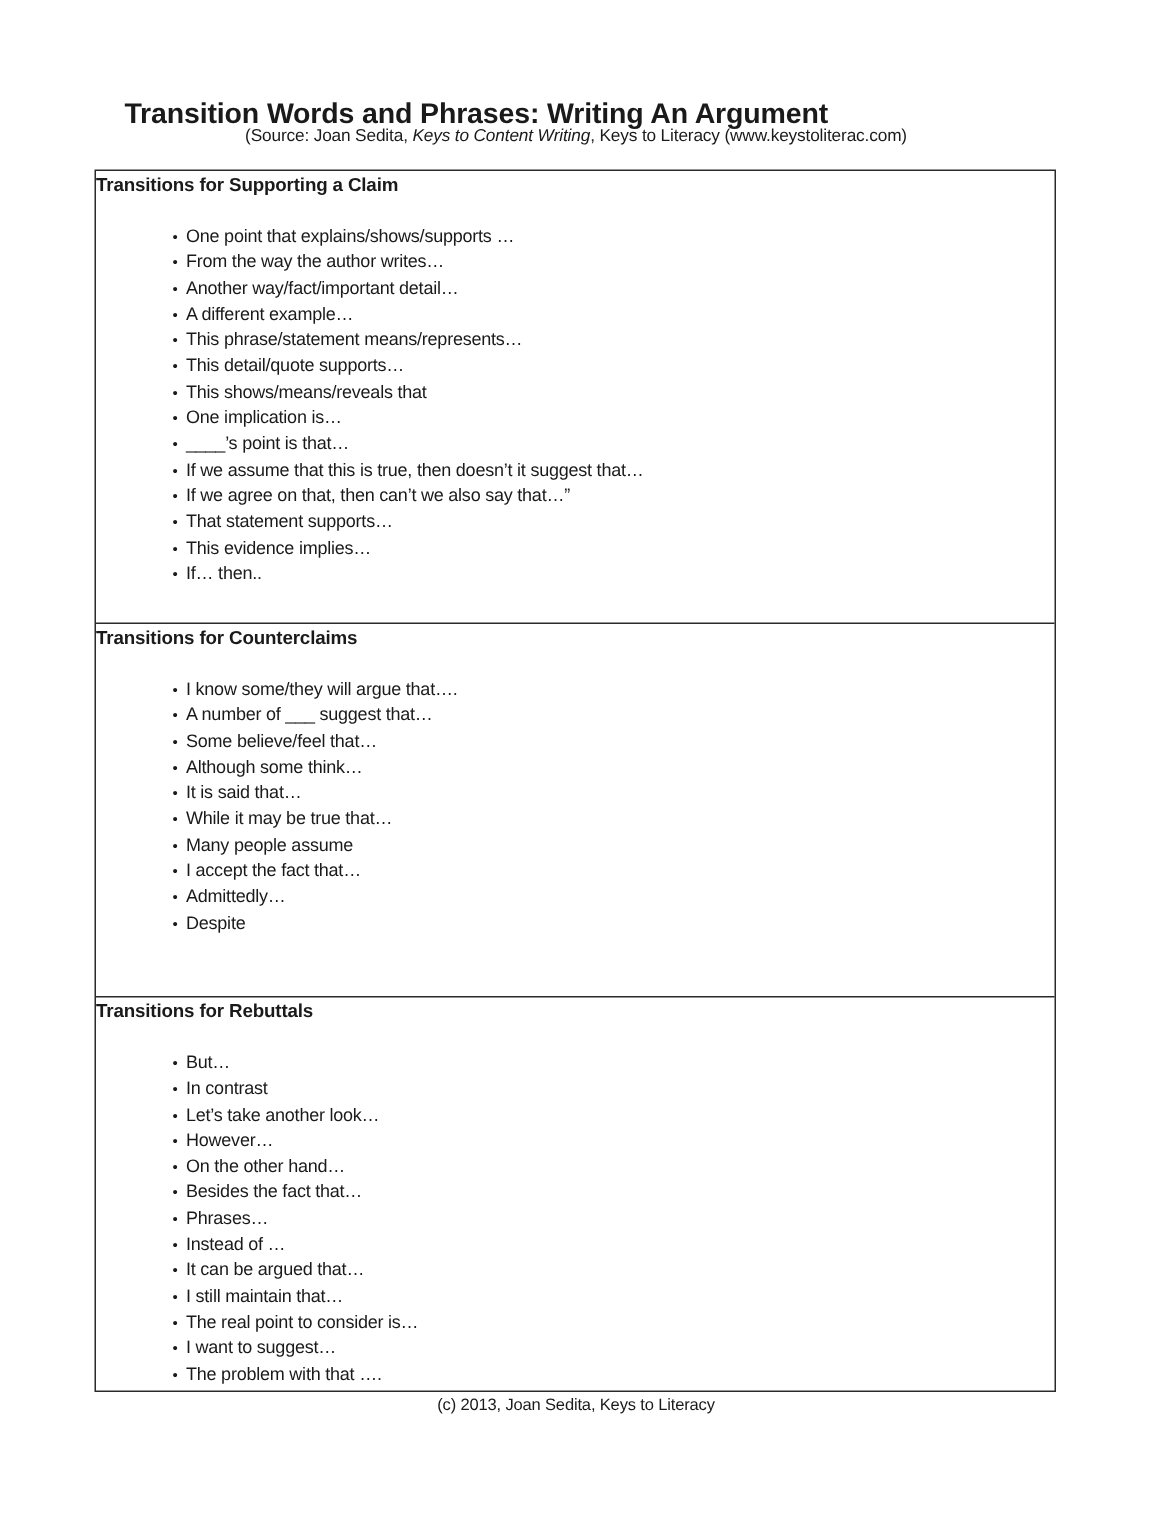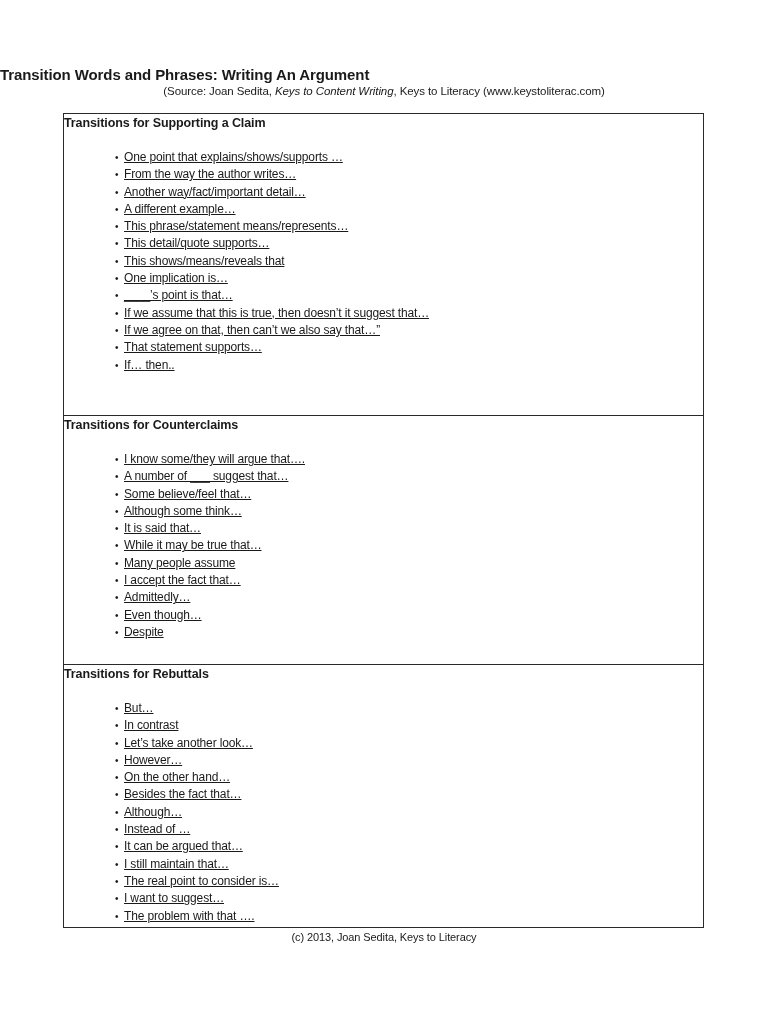--- a/index.html
+++ b/index.html
@@ -13,22 +13,23 @@
       position: relative;
       font-family: "Liberation Sans", "DejaVu Sans", sans-serif;
       color: #1a1a1a;
       overflow: hidden;
     }
     .doc-title {
       position: absolute;
       top: 66px;
       left: 0;
       width: 635px;
+      text-align: center;
       font-weight: bold;
-      font-size: 15px;
+      font-size: 19px;
       letter-spacing: -0.1px;
     }
     .doc-source {
       position: absolute;
       top: 85px;
       left: 0;
       width: 768px;
       text-align: center;
       font-size: 11.5px;
       letter-spacing: -0.1px;
@@ -62,21 +63,20 @@
       font-size: 12.5px;
       letter-spacing: -0.1px;
     }
     .bullet-list {
       position: absolute;
       top: 35px;
       left: 51px;
       margin: 0;
       padding: 0;
       list-style: none;
-      text-decoration: underline;
     }
     .bullet-list li {
       font-size: 12px;
       line-height: 17.3px;
       height: 17.3px;
       white-space: nowrap;
       letter-spacing: -0.15px;
     }
     .bullet {
       display: inline-block;
@@ -108,49 +108,49 @@
         <li><span class="bullet">•</span><span>Another way/fact/important detail…</span></li>
         <li><span class="bullet">•</span><span>A different example…</span></li>
         <li><span class="bullet">•</span><span>This phrase/statement means/represents…</span></li>
         <li><span class="bullet">•</span><span>This detail/quote supports…</span></li>
         <li><span class="bullet">•</span><span>This shows/means/reveals that</span></li>
         <li><span class="bullet">•</span><span>One implication is…</span></li>
         <li><span class="bullet">•</span><span>____’s point is that…</span></li>
         <li><span class="bullet">•</span><span>If we assume that this is true, then doesn’t it suggest that…</span></li>
         <li><span class="bullet">•</span><span>If we agree on that, then can’t we also say that…”</span></li>
         <li><span class="bullet">•</span><span>That statement supports…</span></li>
+        <li><span class="bullet">•</span><span>This evidence implies…</span></li>
         <li><span class="bullet">•</span><span>If… then..</span></li>
       </ul>
   </div>
   <div class="section s2">
     <div class="section-heading">Transitions for Counterclaims</div>
     <ul class="bullet-list">
         <li><span class="bullet">•</span><span>I know some/they will argue that….</span></li>
         <li><span class="bullet">•</span><span>A number of ___ suggest that…</span></li>
         <li><span class="bullet">•</span><span>Some believe/feel that…</span></li>
         <li><span class="bullet">•</span><span>Although some think…</span></li>
         <li><span class="bullet">•</span><span>It is said that…</span></li>
         <li><span class="bullet">•</span><span>While it may be true that…</span></li>
         <li><span class="bullet">•</span><span>Many people assume</span></li>
         <li><span class="bullet">•</span><span>I accept the fact that…</span></li>
         <li><span class="bullet">•</span><span>Admittedly…</span></li>
-        <li><span class="bullet">•</span><span>Even though…</span></li>
         <li><span class="bullet">•</span><span>Despite</span></li>
       </ul>
   </div>
   <div class="section s3">
     <div class="section-heading">Transitions for Rebuttals</div>
     <ul class="bullet-list">
         <li><span class="bullet">•</span><span>But…</span></li>
         <li><span class="bullet">•</span><span>In contrast</span></li>
         <li><span class="bullet">•</span><span>Let’s take another look…</span></li>
         <li><span class="bullet">•</span><span>However…</span></li>
         <li><span class="bullet">•</span><span>On the other hand…</span></li>
         <li><span class="bullet">•</span><span>Besides the fact that…</span></li>
-        <li><span class="bullet">•</span><span>Although…</span></li>
+        <li><span class="bullet">•</span><span>Phrases…</span></li>
         <li><span class="bullet">•</span><span>Instead of …</span></li>
         <li><span class="bullet">•</span><span>It can be argued that…</span></li>
         <li><span class="bullet">•</span><span>I still maintain that…</span></li>
         <li><span class="bullet">•</span><span>The real point to consider is…</span></li>
         <li><span class="bullet">•</span><span>I want to suggest…</span></li>
         <li><span class="bullet">•</span><span>The problem with that ….</span></li>
       </ul>
   </div>
 </div>
 

